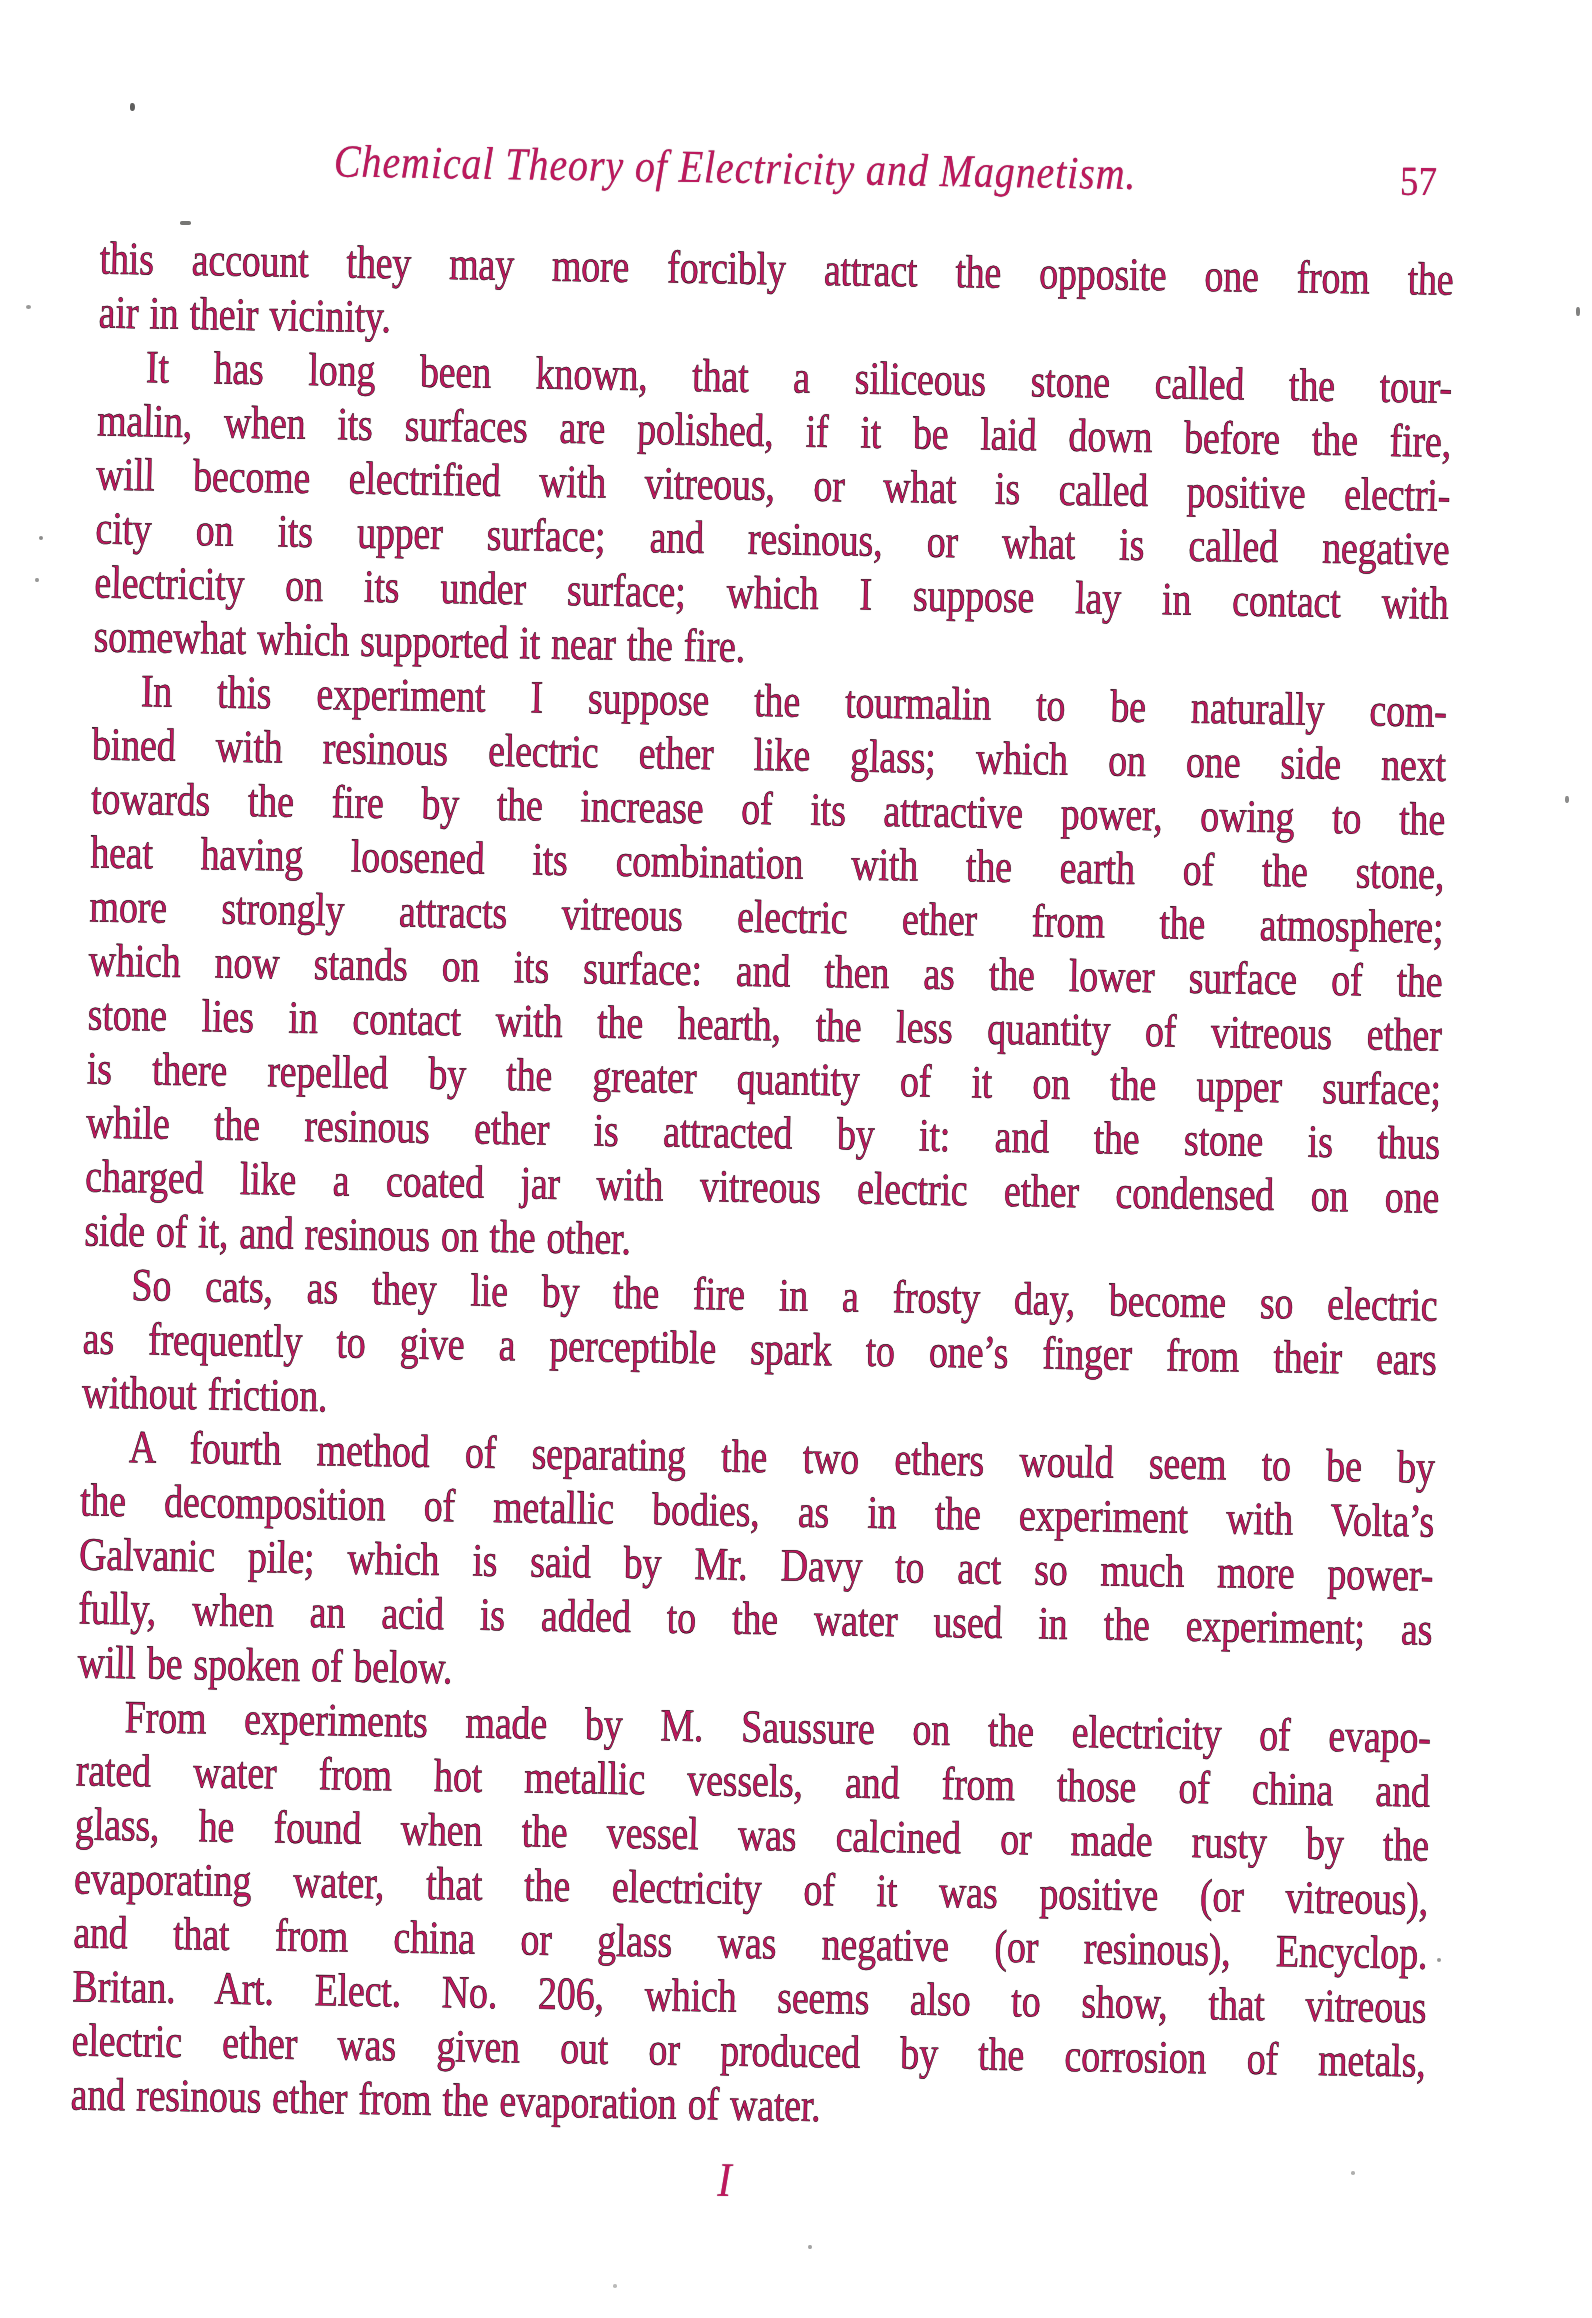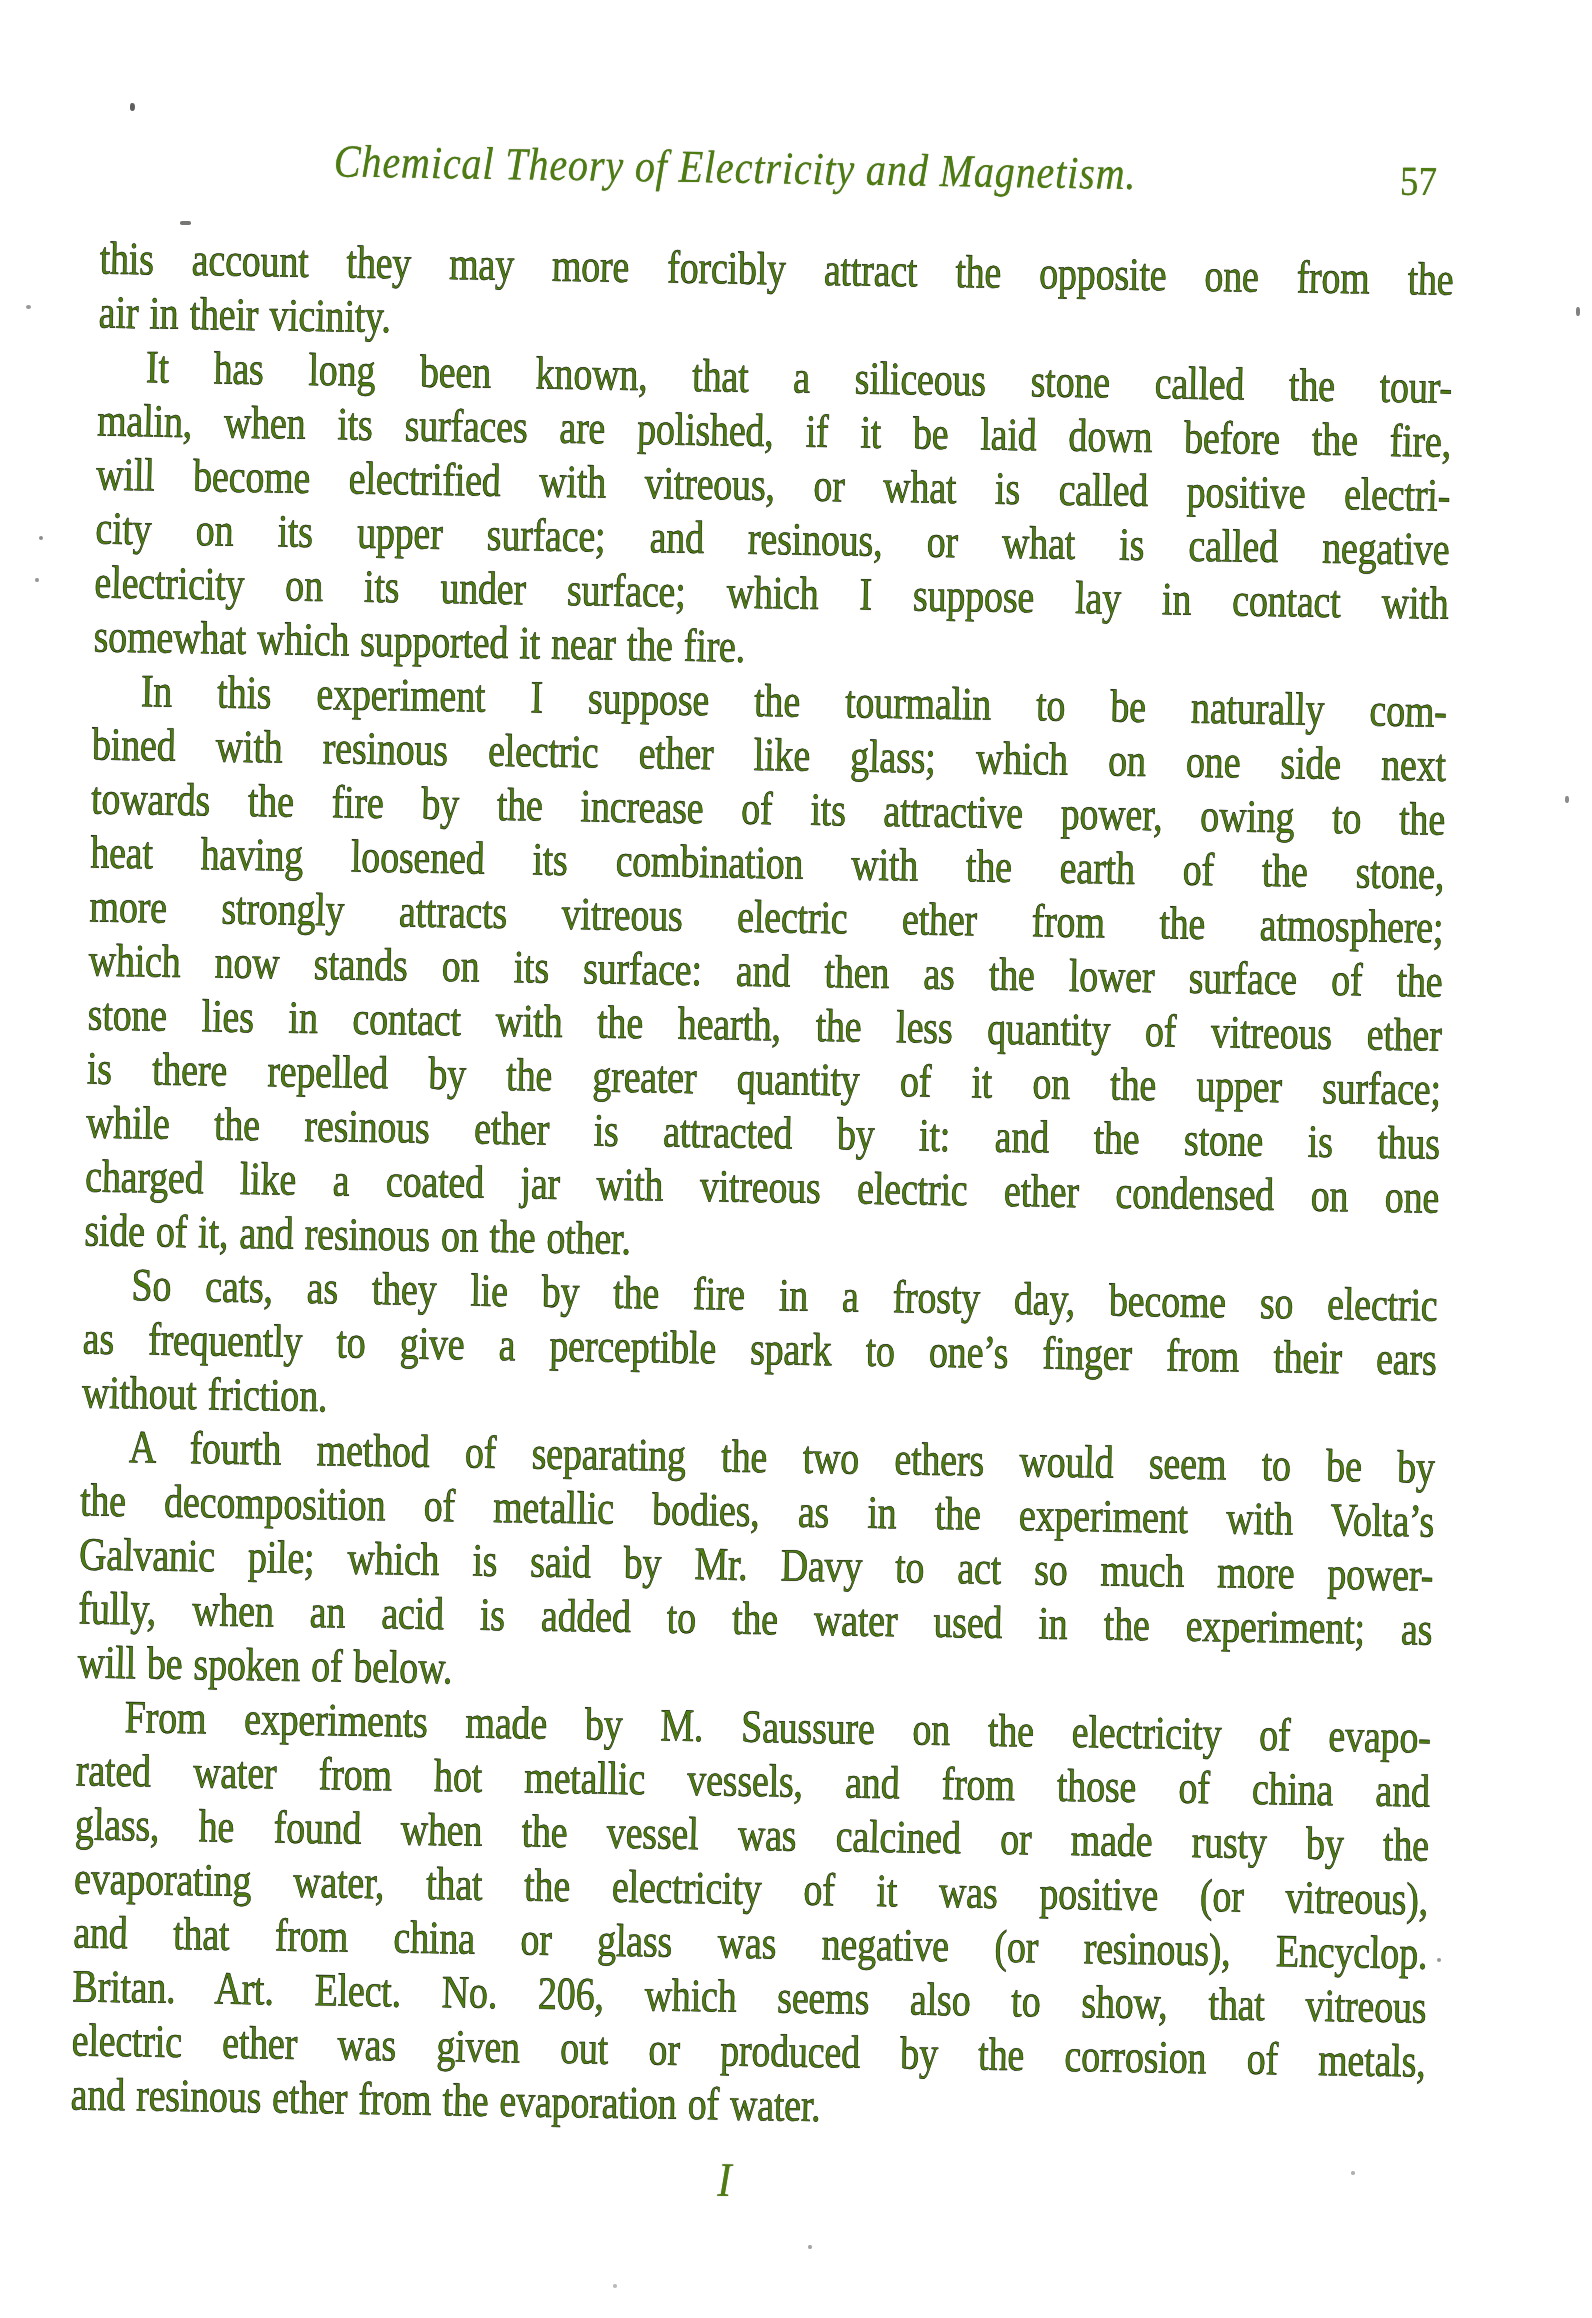--- a/index.html
+++ b/index.html
@@ -9,21 +9,21 @@
     width: 1592px;
     height: 2319px;
     overflow: hidden;
   }
   .page {
     position: relative;
     width: 1592px;
     height: 2319px;
     background: #ffffff;
     font-family: "Liberation Serif", "DejaVu Serif", serif;
-    color: #4d7c0f;
+    color: #be185d;
   }
   
   .skew {
     position: absolute;
     inset: 0;
     transform: rotate(0.9deg);
     transform-origin: 53px 175px;
   }
   .running-header {
     position: absolute;

